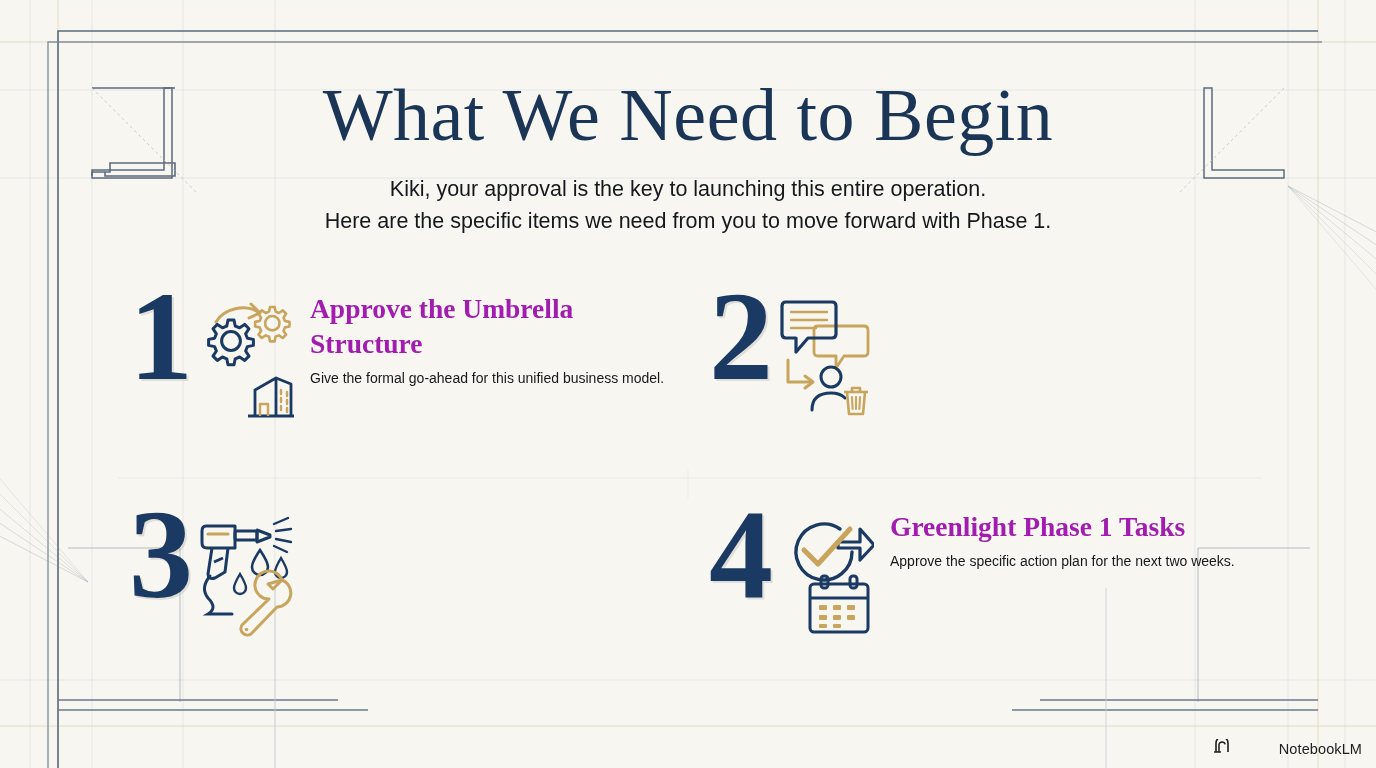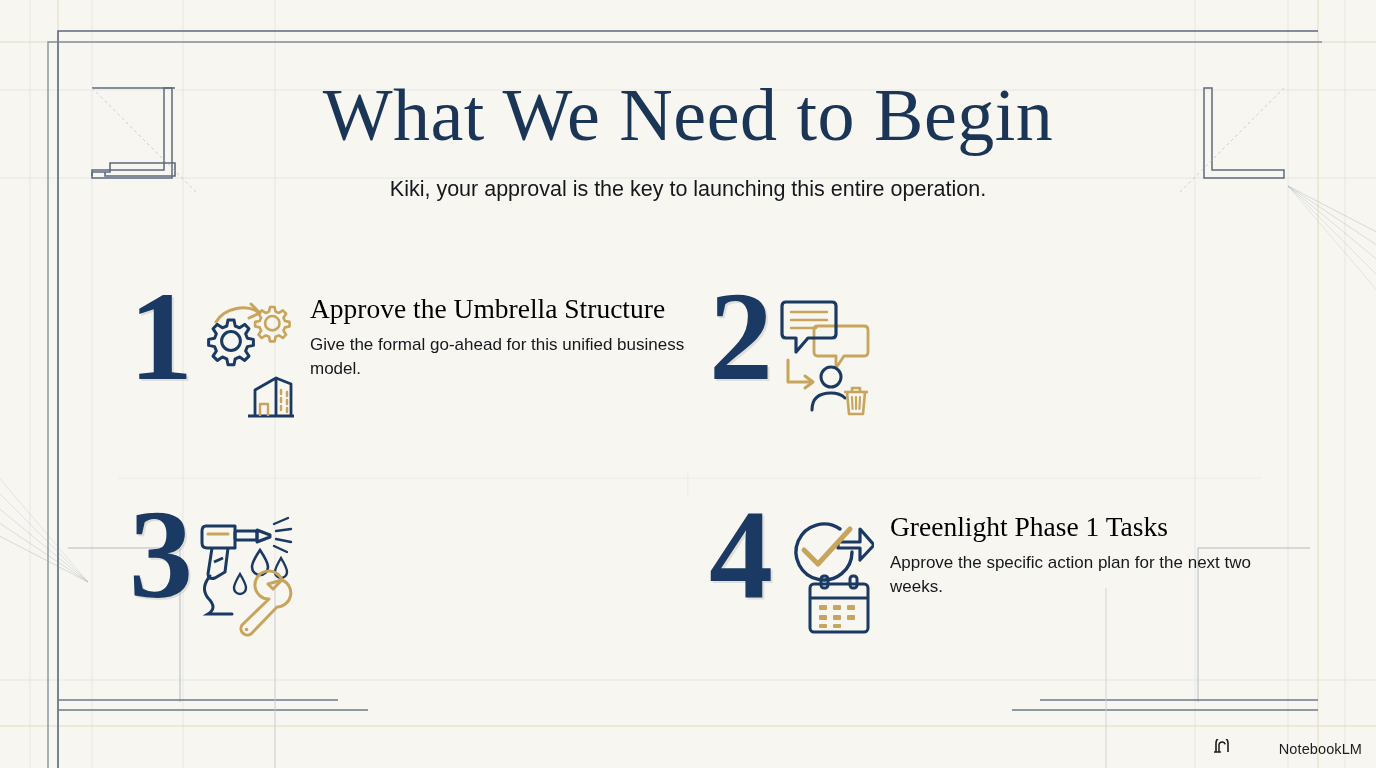--- a/index.html
+++ b/index.html
@@ -88,29 +88,29 @@
     margin-top: 6px;
   }
   .icon svg { display: block; width: 96px; height: 130px; }
   .txt {
     flex: 1 1 auto;
     padding-left: 16px;
     padding-top: 4px;
   }
   .h {
     font-family: "Liberation Serif", serif;
-    font-weight: 400;
+    font-weight: 700;
     font-size: 27.5px;
     line-height: 1.27;
-    color: #000000;
+    color: #a21caf;
     margin: 0 0 6px 0;
   }
   .d {
     font-family: "Liberation Sans", sans-serif;
-    font-size: 17px;
+    font-size: 14px;
     line-height: 1.43;
     color: #16181b;
     margin: 0;
   }
 
   
   .wm {
     position: absolute;
     right: 14px;
     bottom: 10px;
@@ -214,20 +214,21 @@
         <line x1="688" y1="470" x2="688" y2="498"></line>
       </g>
       <line x1="118" y1="478" x2="1262" y2="478" stroke="#dcdee1" stroke-width="0.8" opacity="0.6"></line>
     </svg>
   </div>
 
   <div class="header">
     <h1 class="title">What We Need to Begin</h1>
     <div class="subtitle">
       <span>Kiki, your approval is the key to launching this entire operation.</span>
+      <span>Here are the specific items we need from you to move forward with Phase 1.</span>
     </div>
   </div>
 
   <div class="grid">
 
     <div class="item">
       <div class="num">1</div>
       <div class="icon">
         <svg viewBox="0 0 96 130" xmlns="http://www.w3.org/2000/svg" fill="none">
 

